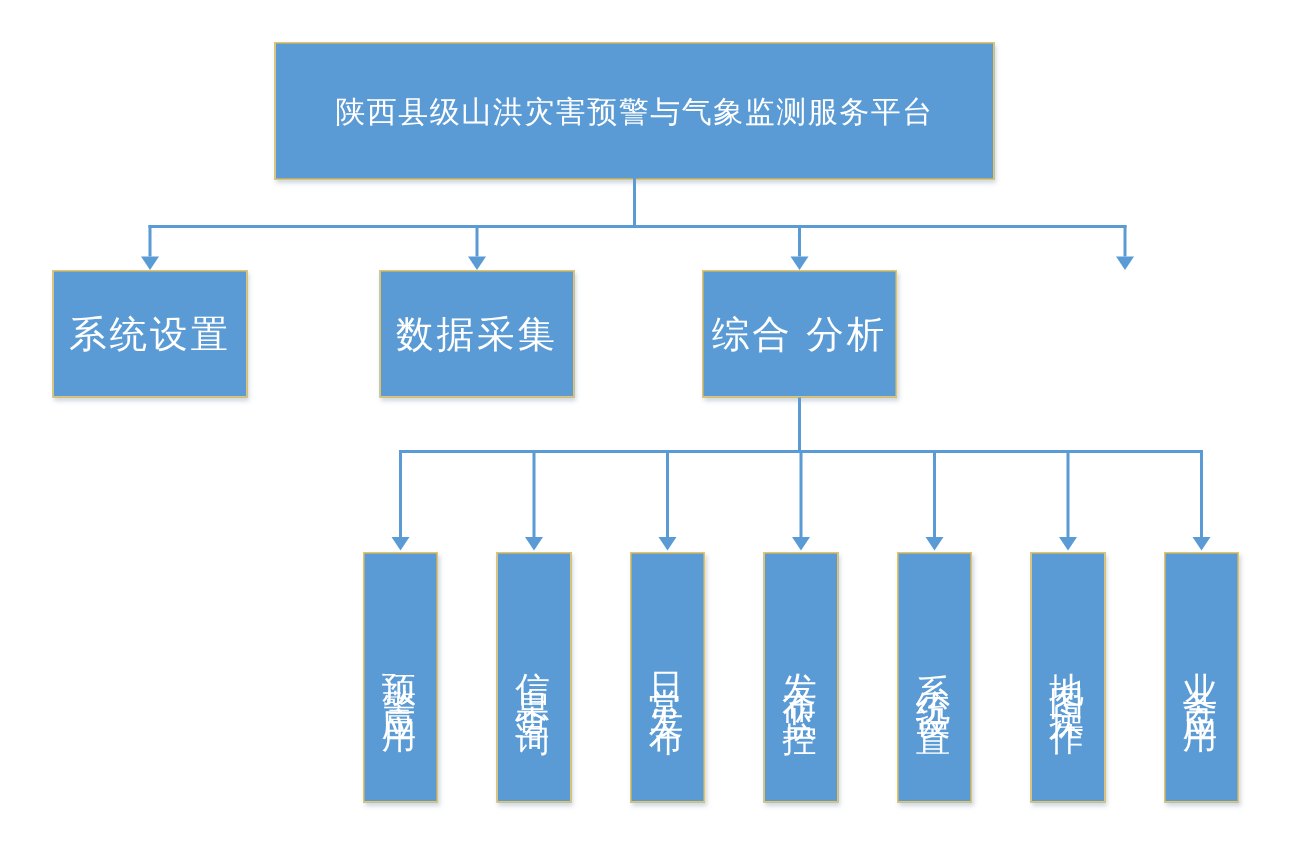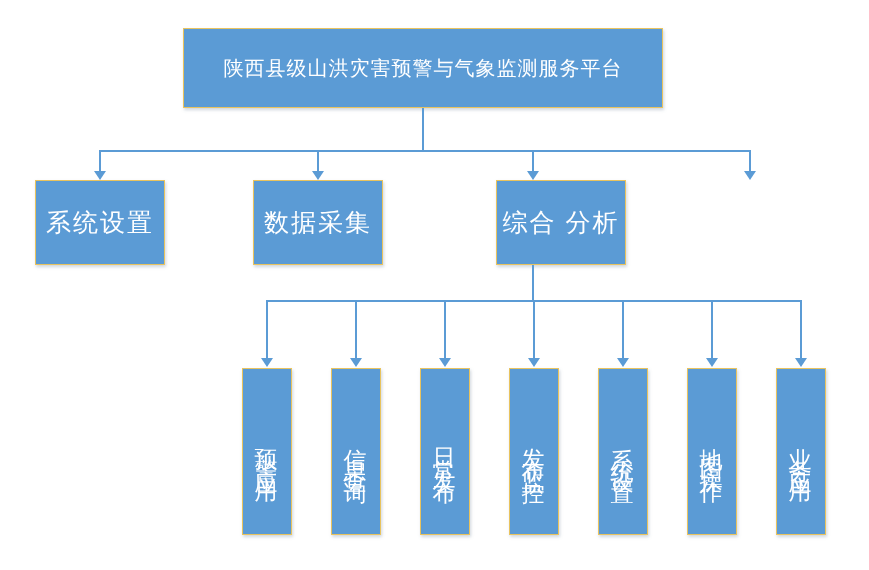--- a/index.html
+++ b/index.html
@@ -27,21 +27,21 @@
     color: var(--text);
     display: flex;
     align-items: center;
     justify-content: center;
     box-sizing: border-box;
     box-shadow: 1px 2px 3px rgba(120,140,160,0.35);
     text-align: center;
   }
   .box.root {
     left: 183px; top: 28px;
-    width: 480px; height: 80px;
+    width: 480px; height: 92px;
     font-size: 20px;
     letter-spacing: 1px;
   }
   .box.l2 {
     top: 180px;
     width: 130px; height: 85px;
     font-size: 25px;
     letter-spacing: 2px;
   }
   .box.l3 {
@@ -82,21 +82,21 @@
   <div class="arrow" style="left:94px;  top:171px"></div>
   <div class="line v" style="left:317px; top:150px; height:21px"></div>
   <div class="arrow" style="left:312px; top:171px"></div>
   <div class="line v" style="left:532px; top:150px; height:21px"></div>
   <div class="arrow" style="left:527px; top:171px"></div>
   <div class="line v" style="left:749px; top:150px; height:21px"></div>
   <div class="arrow" style="left:744px; top:171px"></div>
 
   <div class="box l2" style="left:35px">系统设置</div>
   <div class="box l2" style="left:253px">数据采集</div>
-  <div class="box l2" style="left:496px">综合 分析</div>
+  <div class="box l2" style="left:468px">综合 分析</div>
 
   <div class="line v" style="left:532px; top:265px; height:37px"></div>
   <div class="line h" style="left:266px; top:300px; width:536px"></div>
 
   <div class="line v" style="left:266px; top:300px; height:58px"></div>
   <div class="arrow" style="left:261px; top:358px"></div>
   <div class="line v" style="left:355px; top:300px; height:58px"></div>
   <div class="arrow" style="left:350px; top:358px"></div>
   <div class="line v" style="left:444px; top:300px; height:58px"></div>
   <div class="arrow" style="left:439px; top:358px"></div>

